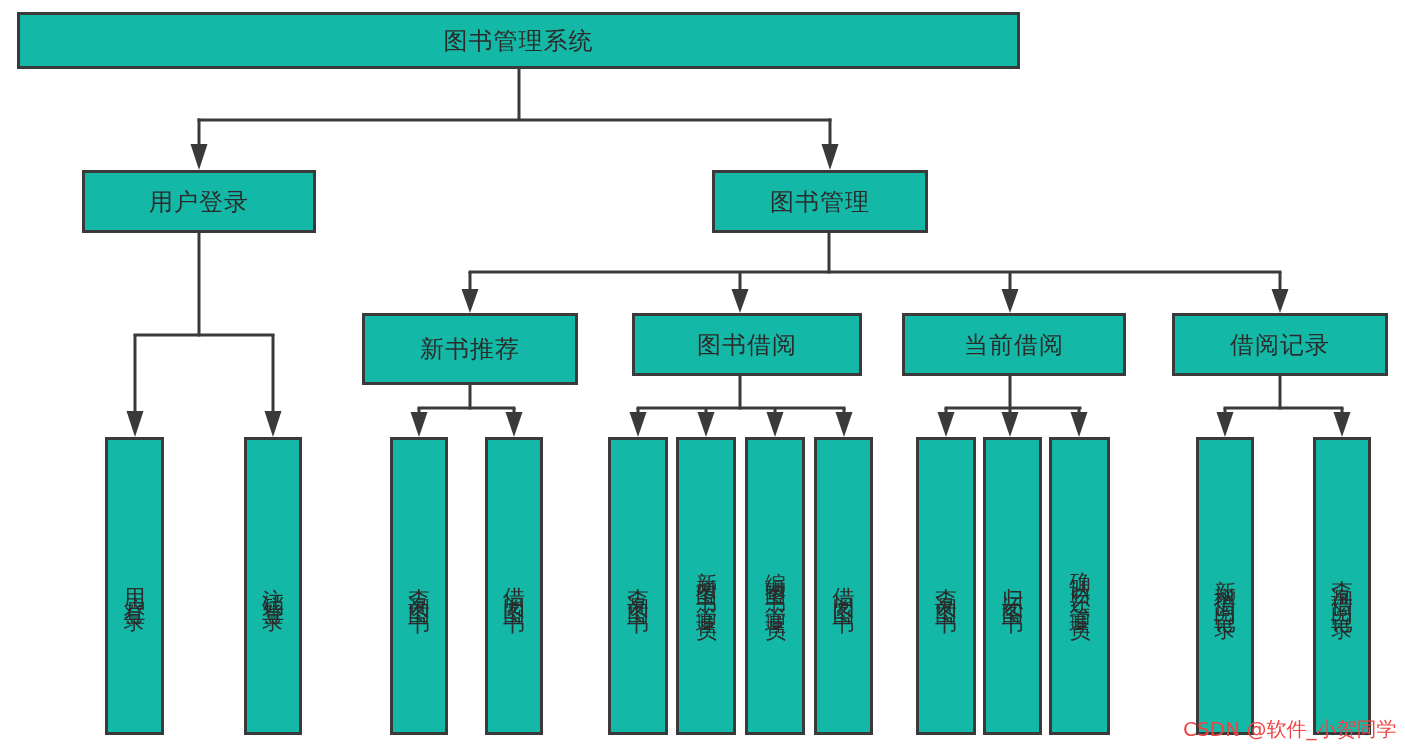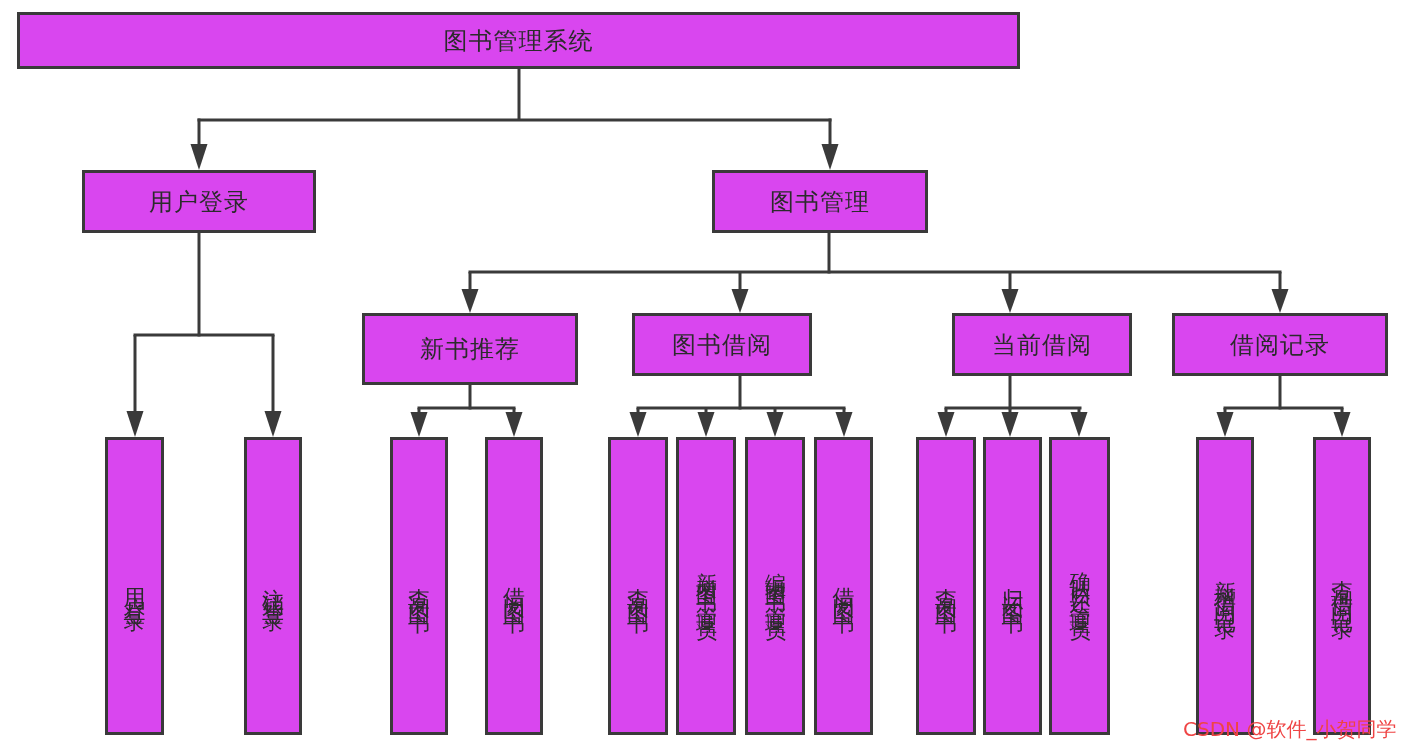--- a/index.html
+++ b/index.html
@@ -19,21 +19,21 @@
     position: absolute;
     left: 0;
     top: 0;
     width: 1405px;
     height: 747px;
   }
   .box {
     position: absolute;
     box-sizing: border-box;
     border: 3px solid #3a3a3a;
-    background: #d946ef;
+    background: #14b8a6;
     display: flex;
     align-items: center;
     justify-content: center;
     color: #2b2b2b;
   }
   .box.h span {
     font-size: 24px;
     letter-spacing: 1px;
     white-space: nowrap;
   }
@@ -144,24 +144,24 @@
   <div class="box h" style="left:82px;top:170px;width:234px;height:63px">
     <span>用户登录</span>
   </div>
   <div class="box h" style="left:712px;top:170px;width:216px;height:63px">
     <span>图书管理</span>
   </div>
 
   <div class="box h" style="left:362px;top:313px;width:216px;height:72px">
     <span>新书推荐</span>
   </div>
-  <div class="box h" style="left:632px;top:313px;width:180px;height:63px">
+  <div class="box h" style="left:632px;top:313px;width:230px;height:63px">
     <span>图书借阅</span>
   </div>
-  <div class="box h" style="left:952px;top:313px;width:180px;height:63px">
+  <div class="box h" style="left:902px;top:313px;width:224px;height:63px">
     <span>当前借阅</span>
   </div>
   <div class="box h" style="left:1172px;top:313px;width:216px;height:63px">
     <span>借阅记录</span>
   </div>
 
   <div class="box v" style="left:105px;top:437px;width:59px;height:298px">
     <span>用户登录</span>
   </div>
   <div class="box v" style="left:244px;top:437px;width:58px;height:298px">

